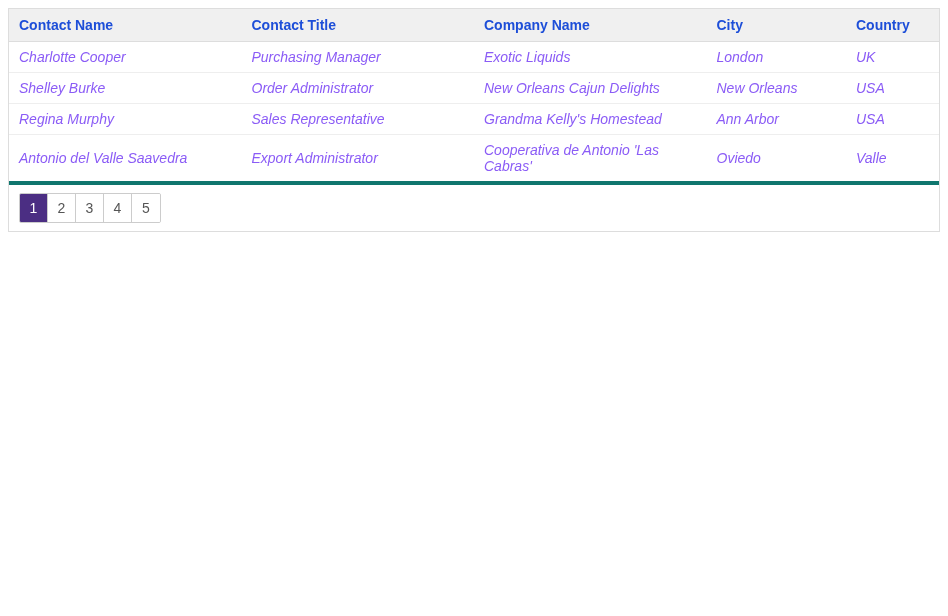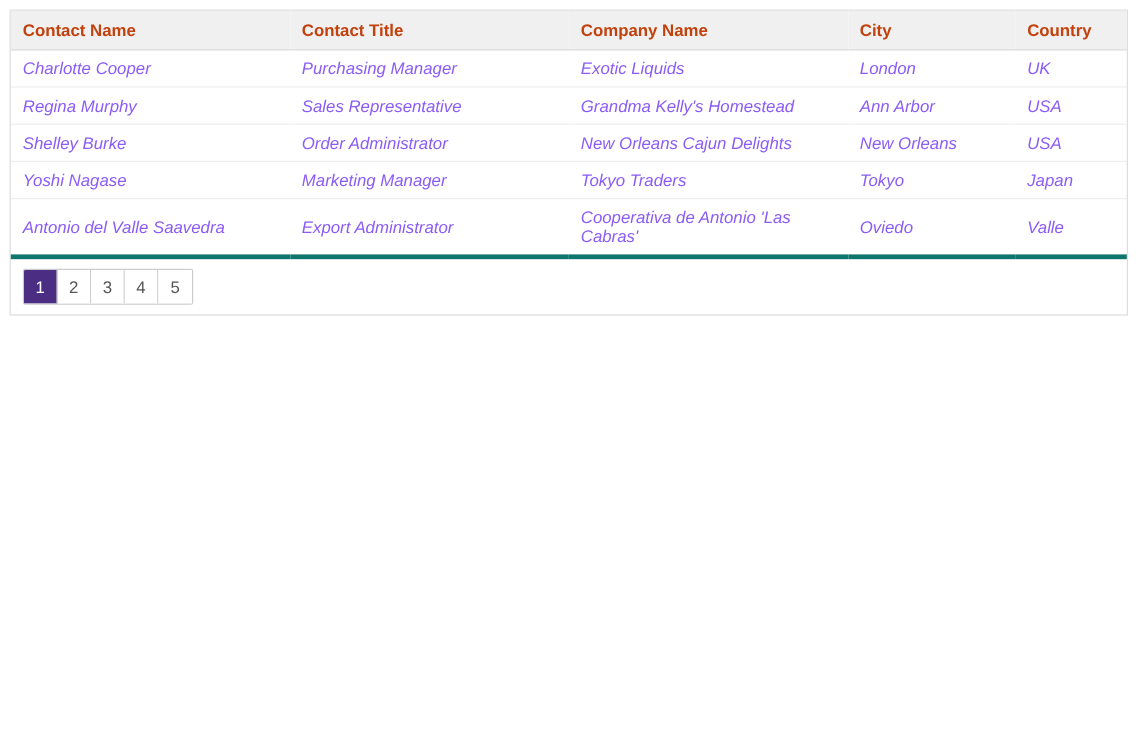--- a/index.html
+++ b/index.html
@@ -23,21 +23,21 @@
       border-collapse: collapse;
     }
     thead tr {
       background: #f0f0f0;
     }
     th {
       text-align: left;
       font-weight: 600;
       padding: 8px 10px;
       border-bottom: 1px solid #ddd;
-      color: #c2410c;
+      color: #1d4ed8;
     }
     tbody td {
       padding: 7px 10px;
       border-bottom: 1px solid #eee;
       color: #8b5cf6;
       font-style: italic;
     }
     tbody tr:last-child td {
       border-bottom: 4px solid #0f766e;
     }
@@ -92,39 +92,32 @@
     </thead>
     <tbody>
       <tr>
         <td>Charlotte Cooper</td>
         <td>Purchasing Manager</td>
         <td>Exotic Liquids</td>
         <td>London</td>
         <td>UK</td>
       </tr>
       <tr>
-        <td>Regina Murphy</td>
-        <td>Sales Representative</td>
-        <td>Grandma Kelly's Homestead</td>
-        <td>Ann Arbor</td>
-        <td>USA</td>
-      </tr>
-      <tr>
         <td>Shelley Burke</td>
         <td>Order Administrator</td>
         <td>New Orleans Cajun Delights</td>
         <td>New Orleans</td>
         <td>USA</td>
       </tr>
       <tr>
-        <td>Yoshi Nagase</td>
-        <td>Marketing Manager</td>
-        <td>Tokyo Traders</td>
-        <td>Tokyo</td>
-        <td>Japan</td>
+        <td>Regina Murphy</td>
+        <td>Sales Representative</td>
+        <td>Grandma Kelly's Homestead</td>
+        <td>Ann Arbor</td>
+        <td>USA</td>
       </tr>
       <tr>
         <td>Antonio del Valle Saavedra</td>
         <td>Export Administrator</td>
         <td>Cooperativa de Antonio 'Las Cabras'</td>
         <td>Oviedo</td>
         <td>Valle</td>
       </tr>
     </tbody>
   </table>

